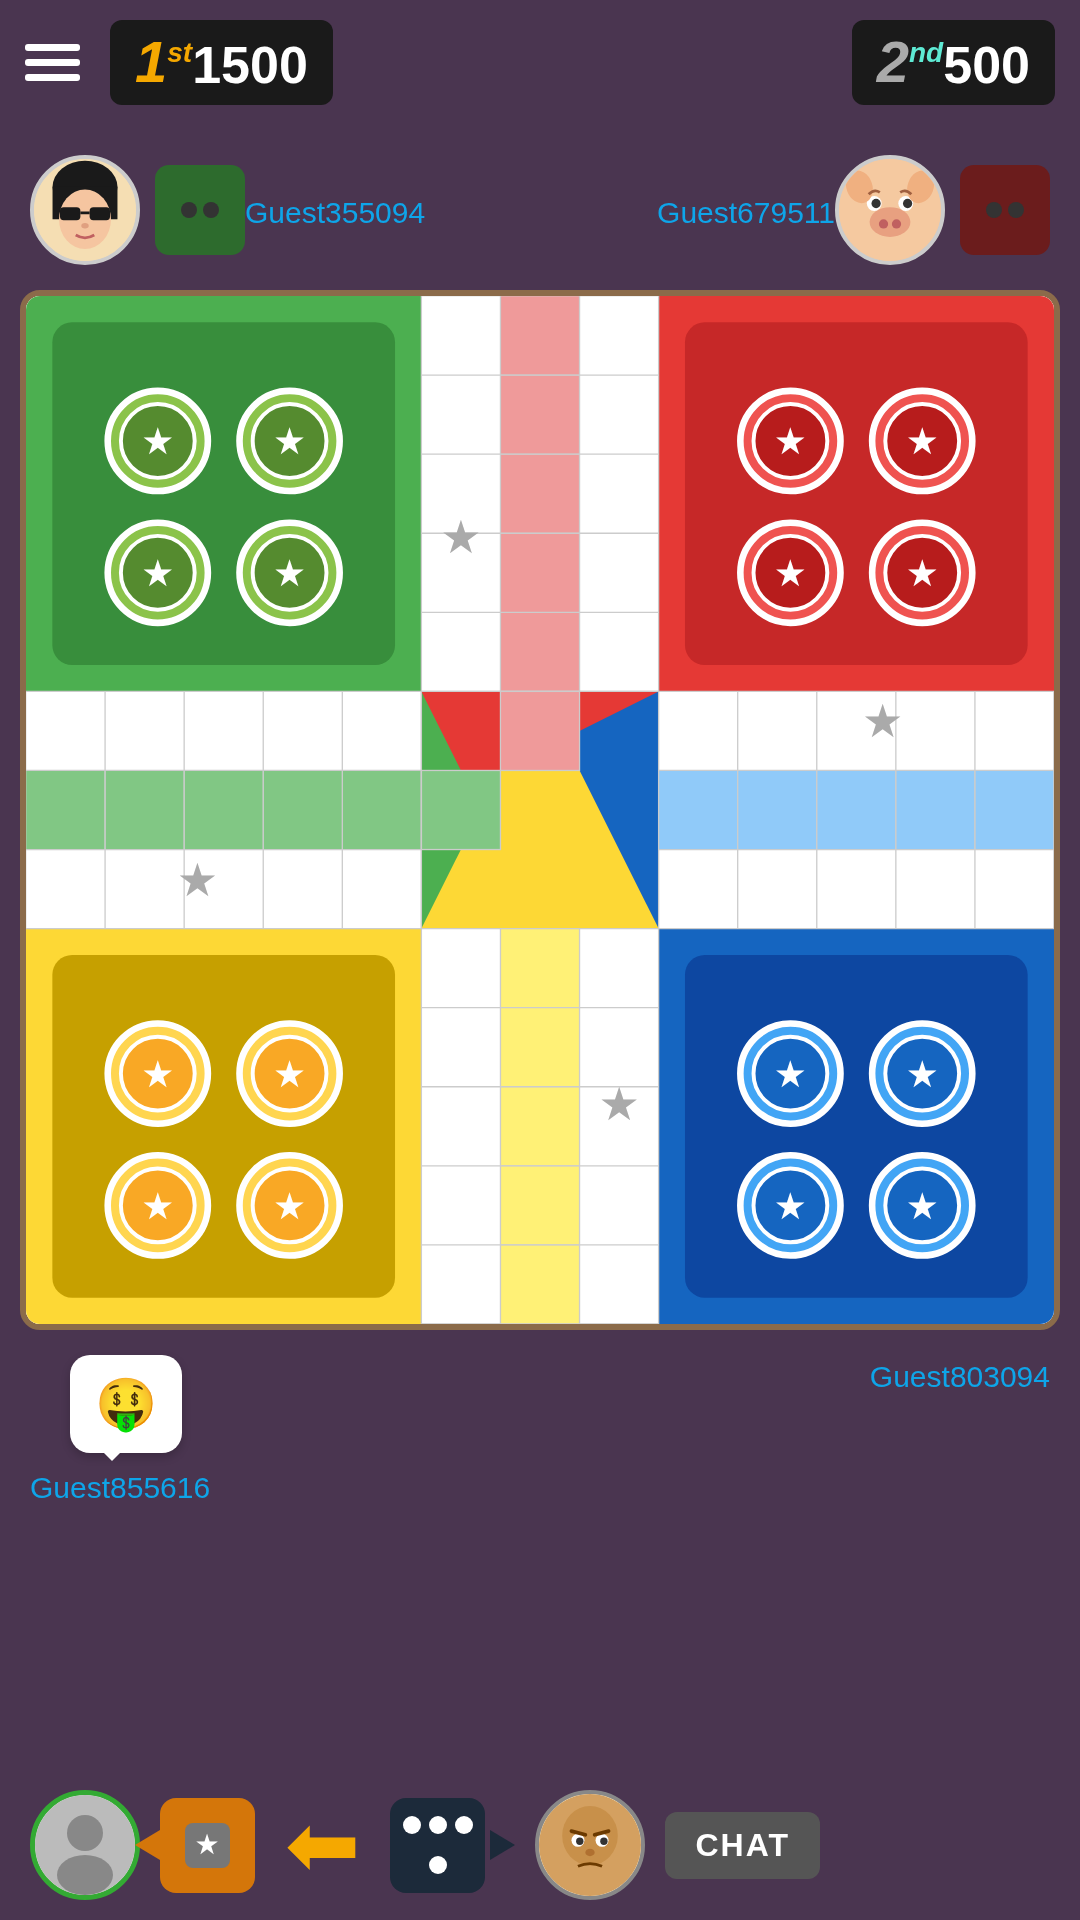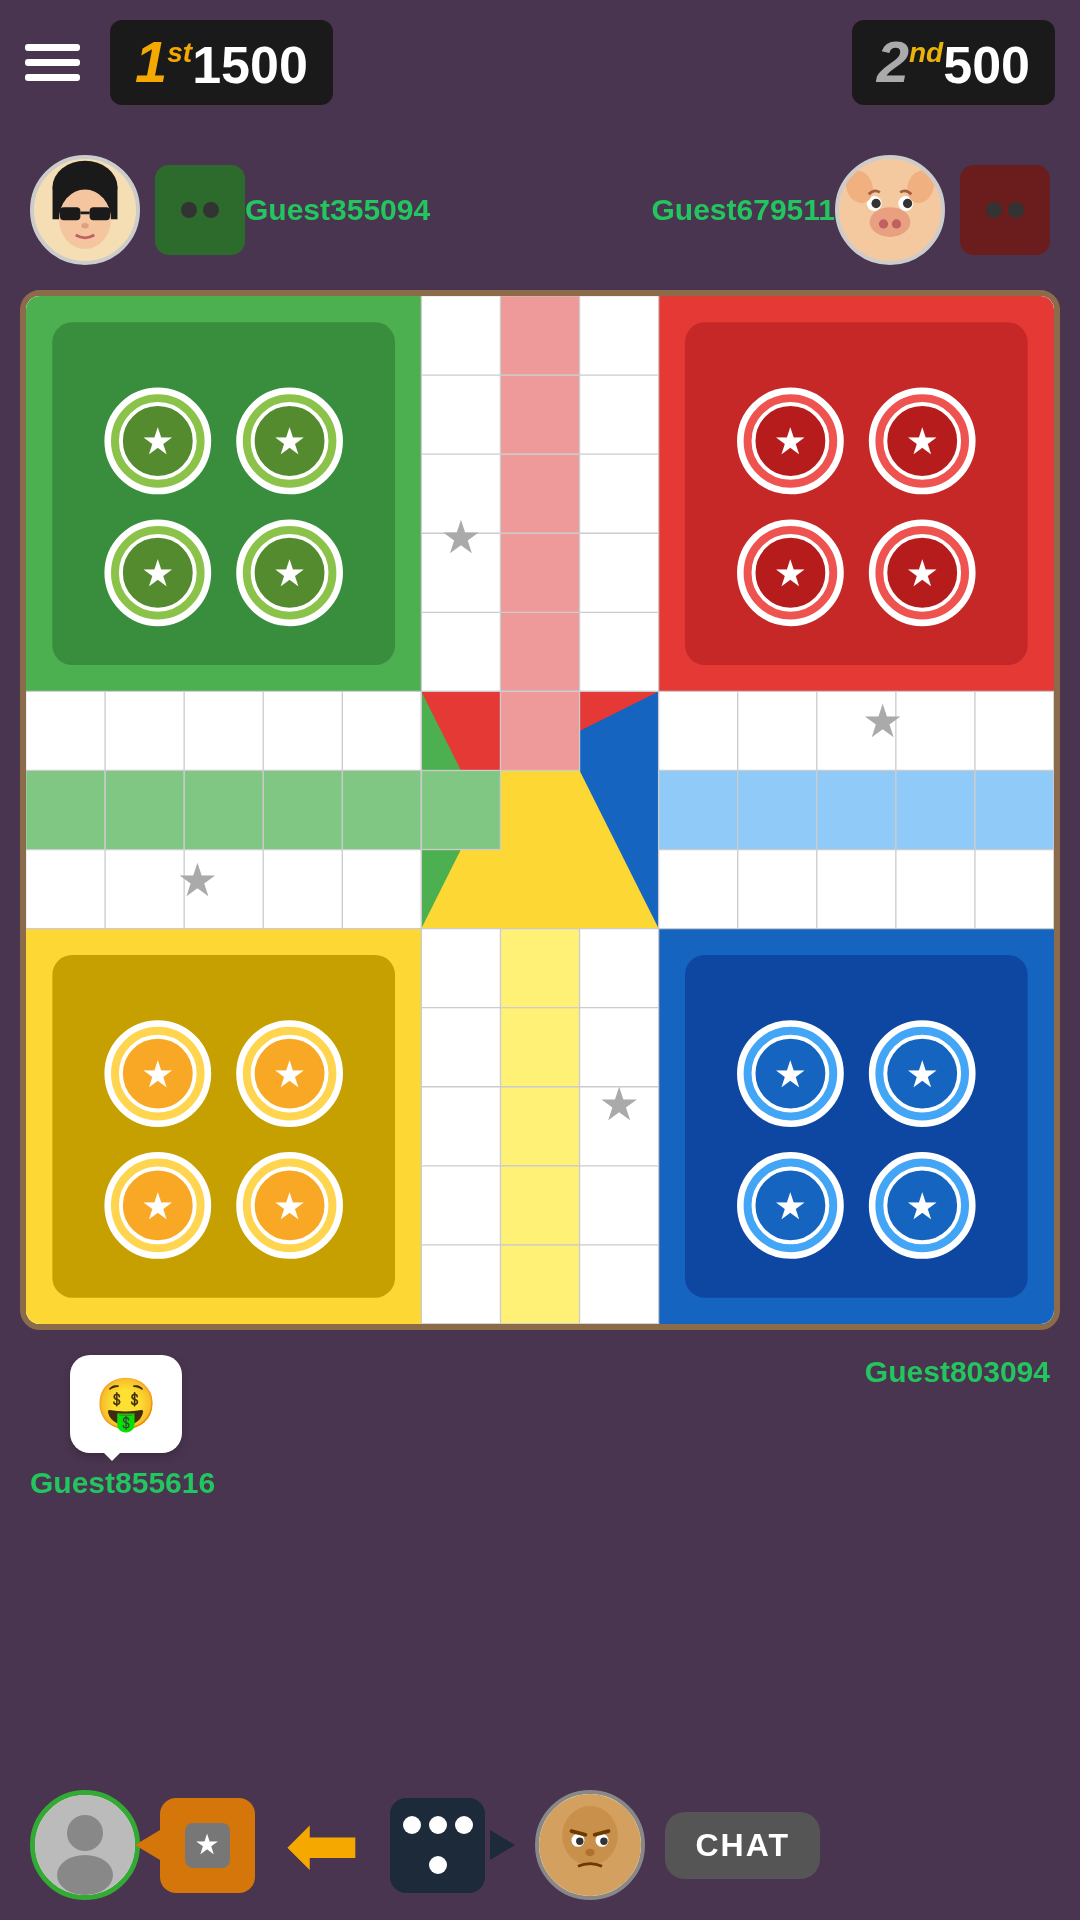--- a/index.html
+++ b/index.html
@@ -53,21 +53,21 @@
     }
     .score-badge .points {
       font-size: 52px;
       font-weight: bold;
       color: white;
     }
     .score-badge.second .rank {
       color: #aaa;
     }
     .score-badge.second .rank sup {
-      color: #eab308;
+      color: #5eead4;
     }
     .spacer { flex: 1; }
 
     
     .player-row {
       display: flex;
       align-items: center;
       justify-content: space-between;
       padding: 10px 30px;
       margin-top: 20px;
@@ -124,22 +124,23 @@
       width: 16px;
       height: 16px;
       background: white;
       border-radius: 50%;
       flex-shrink: 0;
     }
     .dot.dark { background: #333; }
 
     .player-name {
       font-size: 30px;
-      color: #22c55e;
-      font-weight: bold;
+      color: #0ea5e9;
+      font-weight: normal;
+      margin-top: 5px;
     }
 
     
     .board-wrapper {
       position: relative;
       width: 1040px;
       height: 1040px;
       margin: 15px 20px;
       border-radius: 20px;
       overflow: hidden;
@@ -182,21 +183,21 @@
       display: flex;
       align-items: center;
       padding: 0 30px;
       gap: 20px;
     }
 
     .chat-btn {
       background: #555;
       color: white;
       border: none;
-      border-radius: 20px;
+      border-radius: 12px;
       padding: 15px 30px;
       font-size: 32px;
       font-weight: bold;
       cursor: pointer;
       letter-spacing: 2px;
     }
 
     .avatar-circle {
       width: 110px;
       height: 110px;

